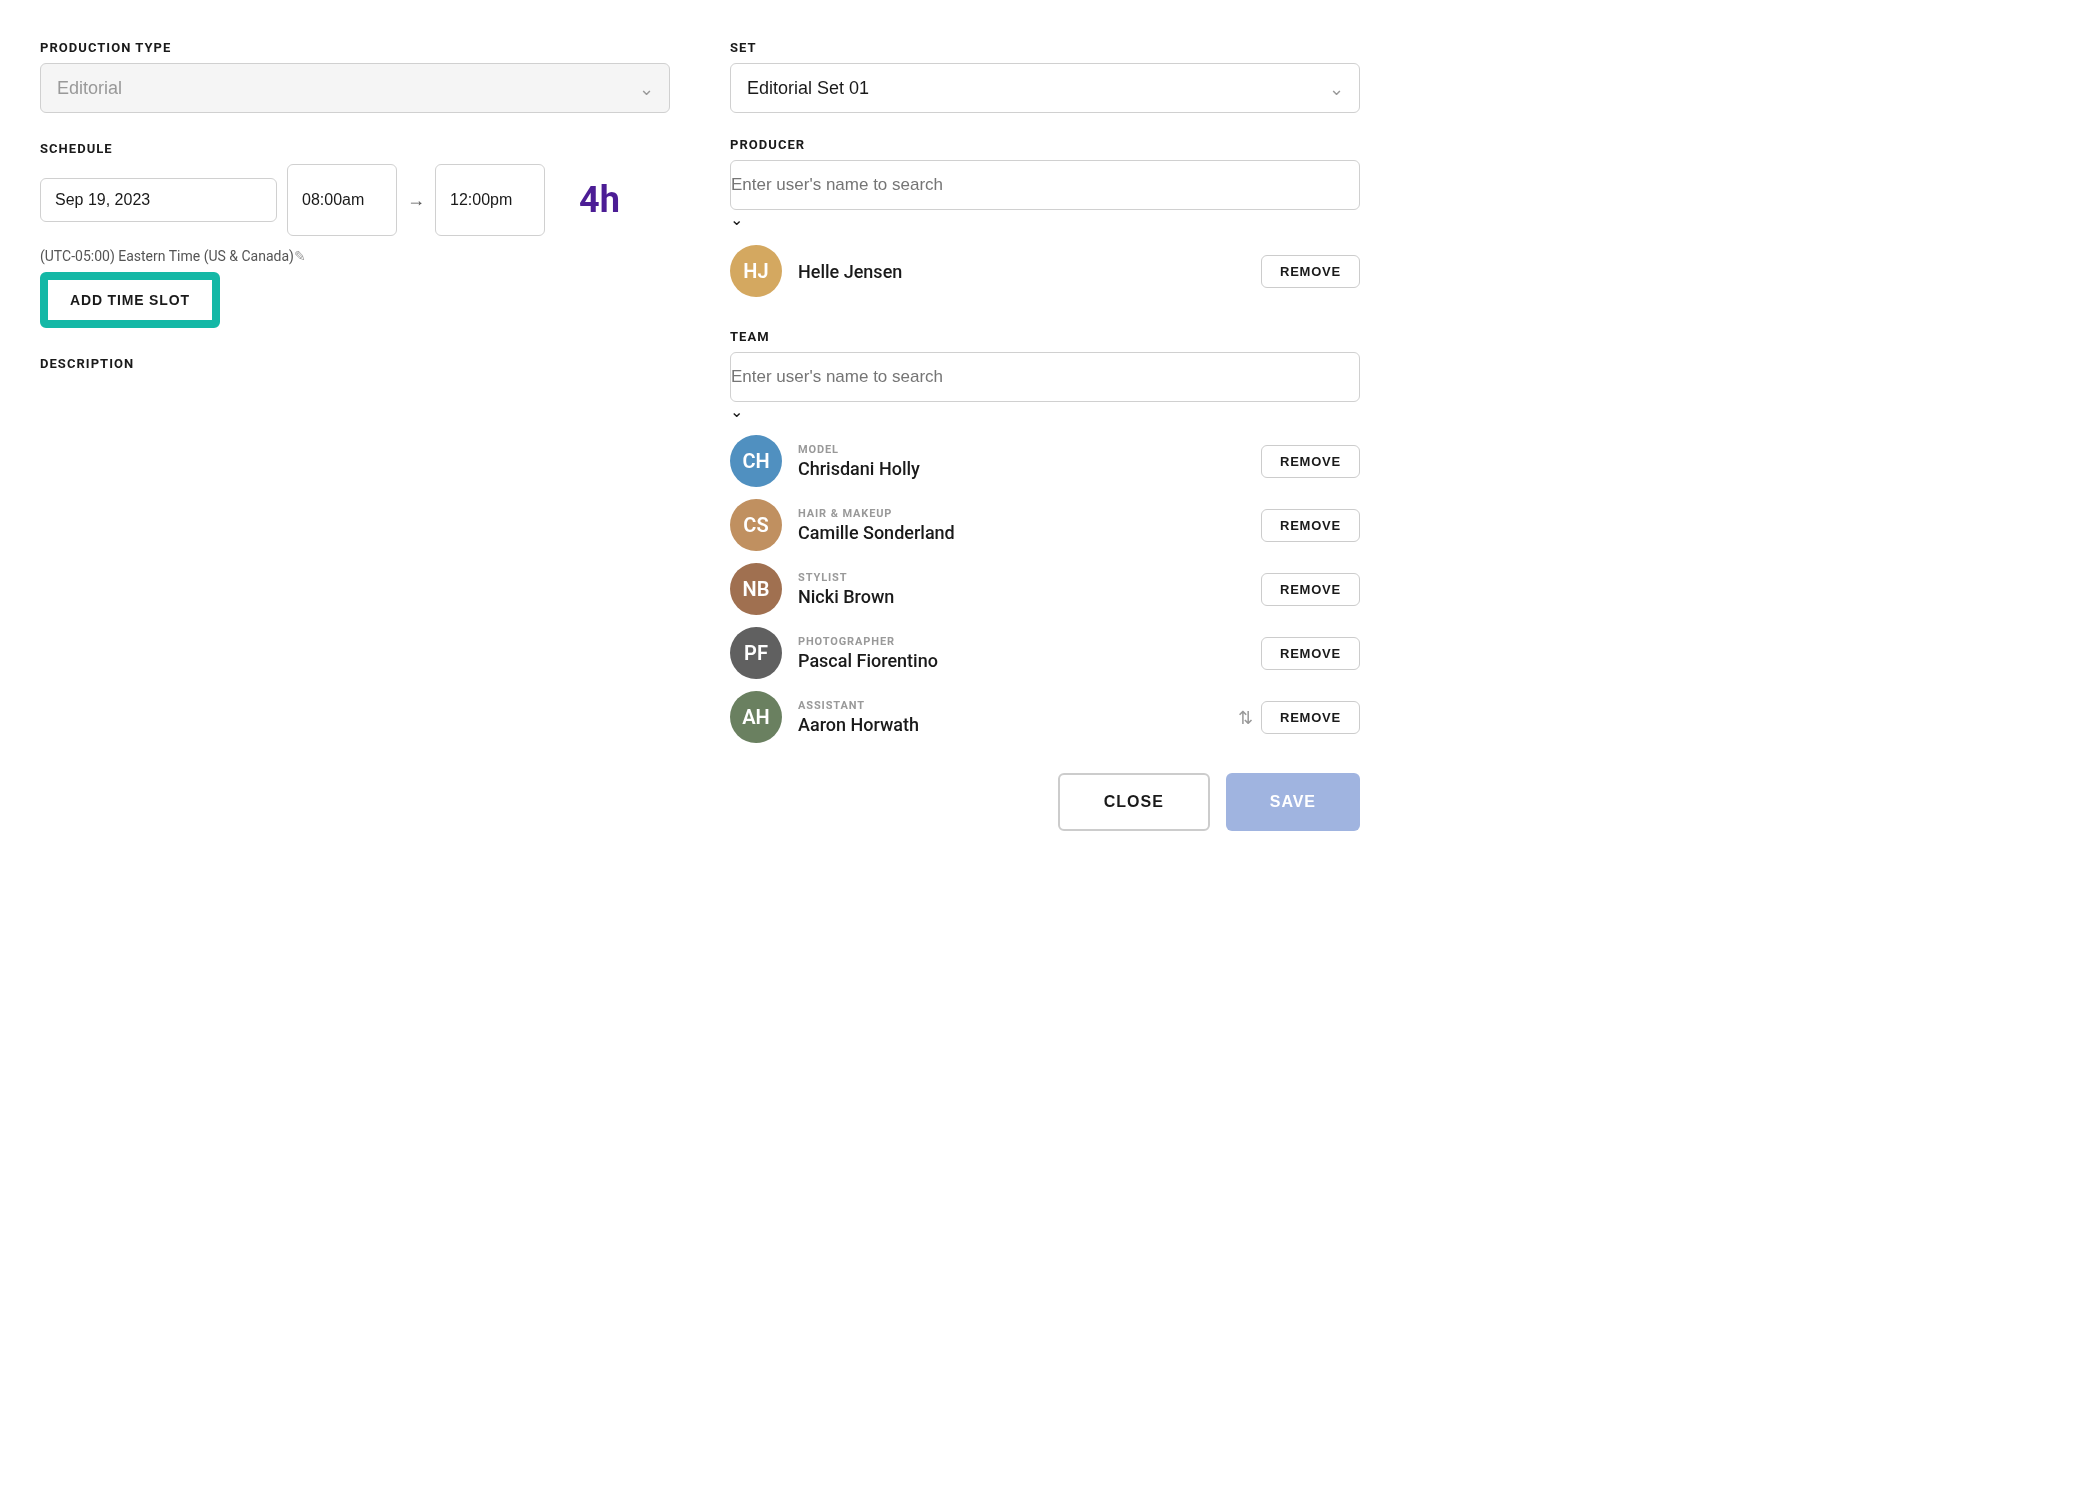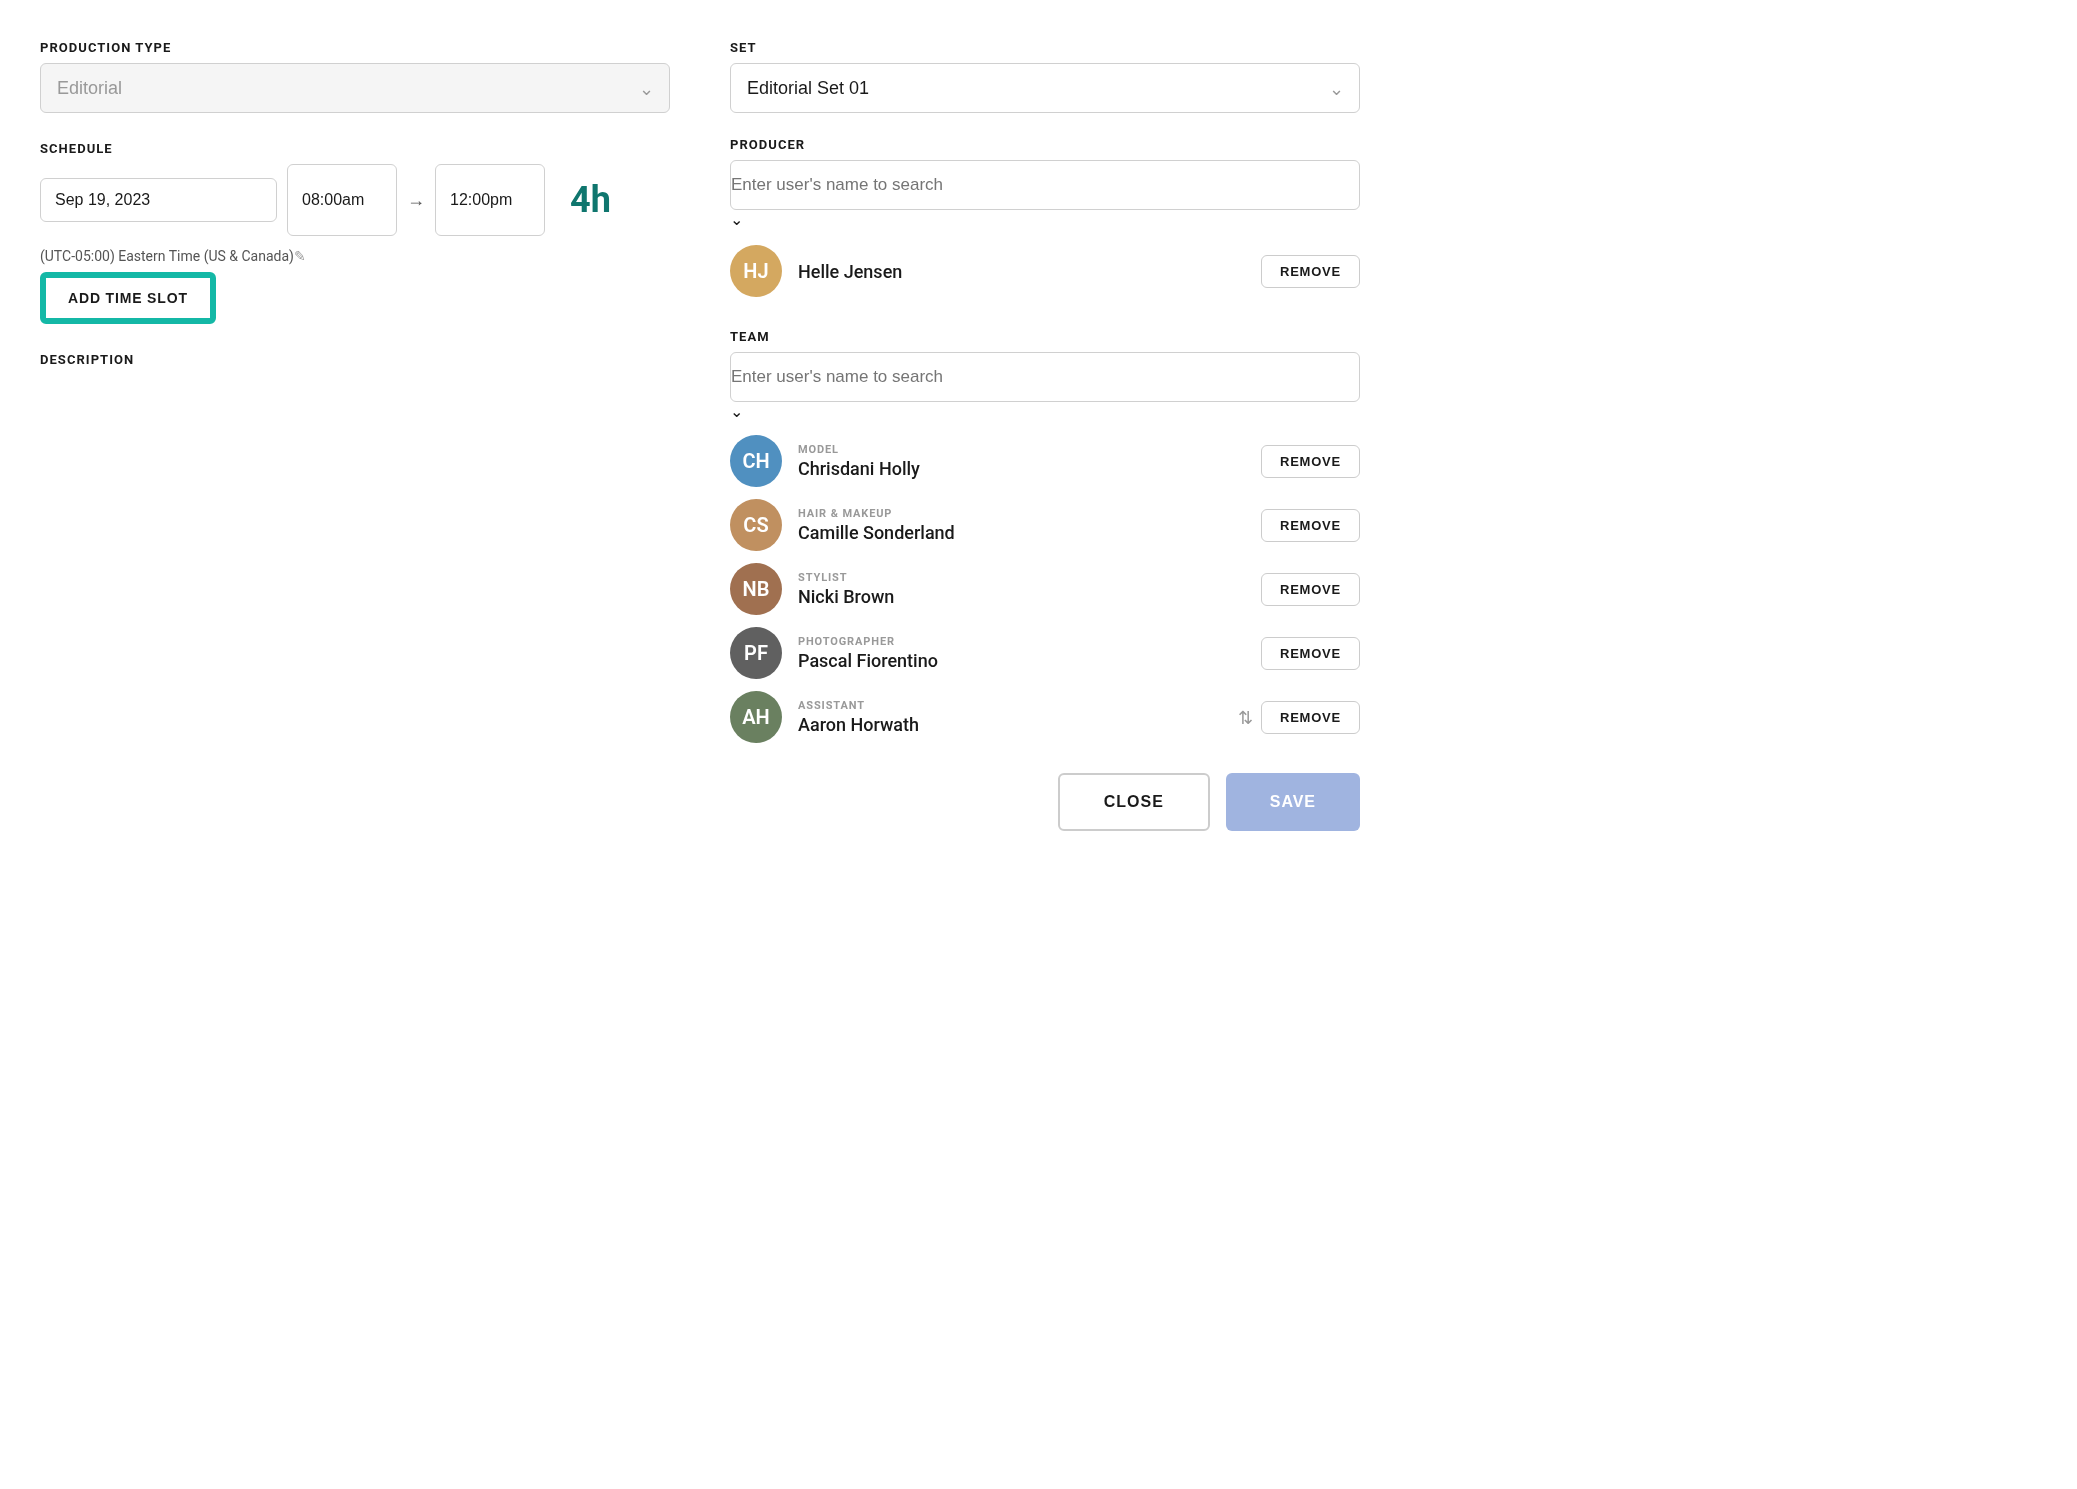--- a/index.html
+++ b/index.html
@@ -123,22 +123,22 @@
     }
 
     .arrow-icon {
       font-size: 18px;
       color: #555;
     }
 
     .duration-label {
       font-size: 36px;
       font-weight: 700;
-      color: #0f766e;
-      margin-left: 15px;
+      color: #4c1d95;
+      margin-left: 24px;
     }
 
     .timezone-row {
       display: flex;
       align-items: center;
       margin-top: 4px;
     }
 
     .timezone-text {
       font-size: 14px;
@@ -148,21 +148,21 @@
     .timezone-edit-icon {
       font-size: 14px;
       color: #999;
       cursor: pointer;
     }
 
     .add-time-slot-btn {
       display: inline-flex;
       align-items: center;
       padding: 12px 22px;
-      border: 6px solid #14b8a6;
+      border: 8px solid #14b8a6;
       border-radius: 6px;
       background: #ffffff;
       font-size: 14px;
       font-weight: 700;
       letter-spacing: 0.06em;
       color: #1a1a1a;
       cursor: pointer;
       text-transform: uppercase;
       width: fit-content;
     }

